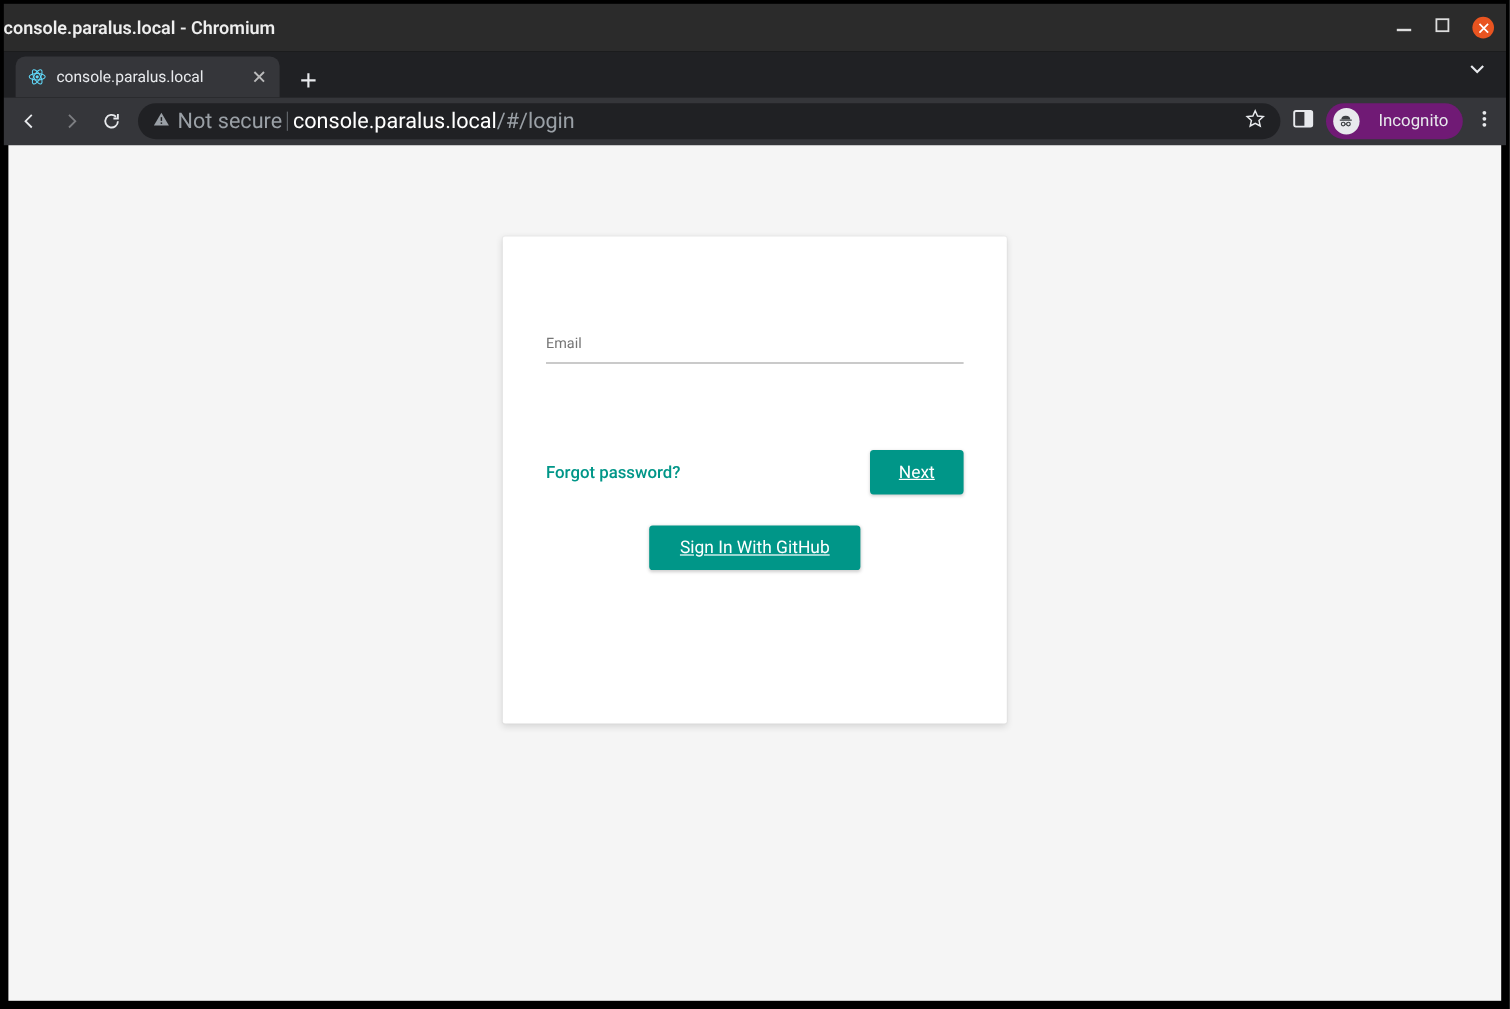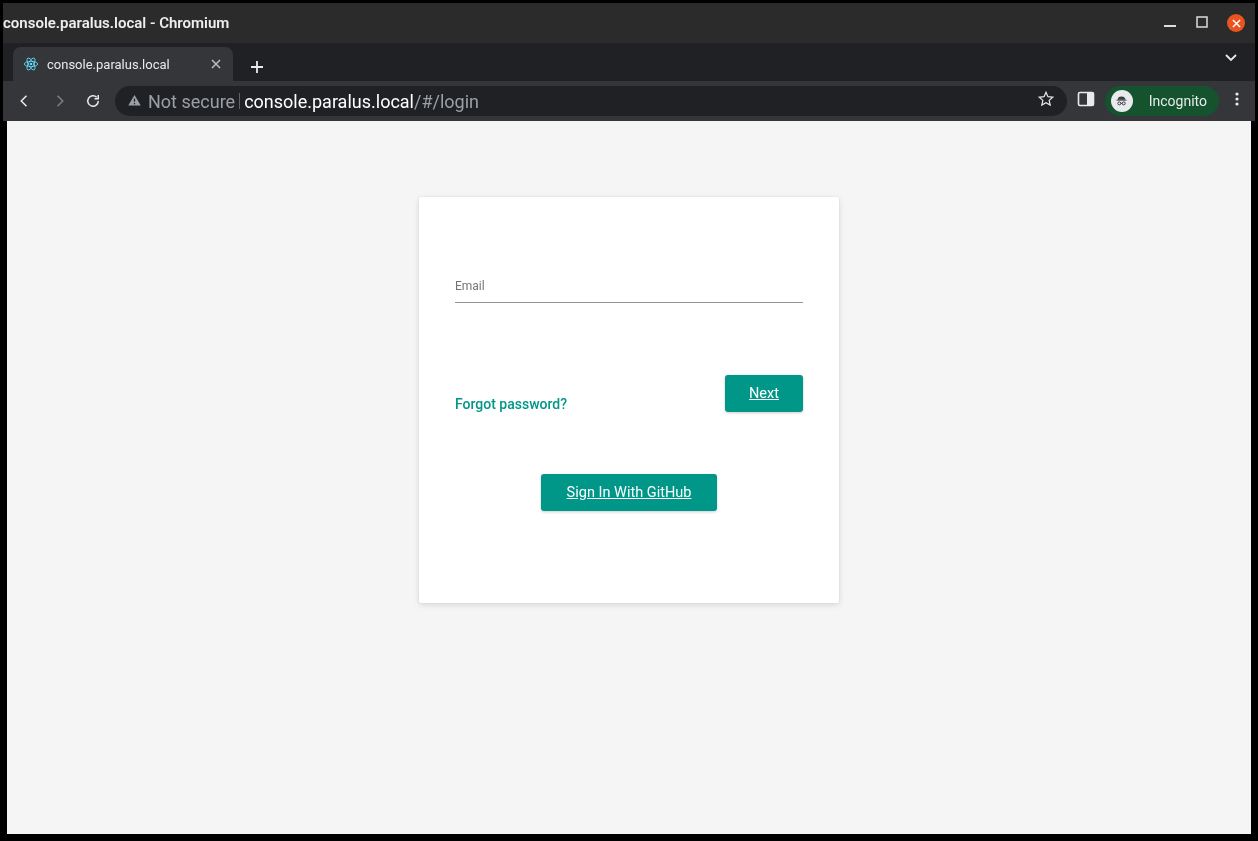--- a/index.html
+++ b/index.html
@@ -100,21 +100,21 @@
     .addr .sec-warn { display:flex; align-items:center; gap:6px; color:#9aa0a6; }
     .addr .sec-warn svg { width: 15px; height: 15px; }
     .addr .divider { width:1px; height:16px; background:#5f6368; }
     .addr .url-host { color:#fff; }
     .addr .url-path { color:#9aa0a6; }
     .addr .star { margin-left:auto; }
     .addr .star svg { width:18px; height:18px; }
     .tb-right { display:flex; align-items:center; gap:10px; color:#e8eaed; }
     .incognito-chip {
       display:flex; align-items:center; gap:16px;
-      background:#14532d; border-radius: 16px; padding:4px 12px 4px 6px;
+      background:#701a75; border-radius: 16px; padding:4px 12px 4px 6px;
       font-size: 14px; cursor:pointer;
     }
     .incognito-chip .hat {
       width:22px; height:22px; border-radius:50%; background:#e8eaed;
       display:flex; align-items:center; justify-content:center;
     }
     .panel-btn, .menu-dots { cursor:pointer; }
 
     
     .viewport {
@@ -153,21 +153,21 @@
       pointer-events: none;
     }
     .field .eye {
       margin-left: auto;
       width: 28px; height: 28px; display:flex; align-items:center; justify-content:center;
       color:#616161; cursor:pointer;
     }
     .actions {
       margin-top: 44px;
       display: flex;
-      align-items: flex-end;
+      align-items: center;
       justify-content: space-between;
     }
     .link-teal {
       color: #009688;
       font-size: 14px;
       font-weight: 500;
       text-decoration: none;
       cursor: pointer;
     }
     .btn {
@@ -181,21 +181,21 @@
       cursor: pointer;
       box-shadow: 0 1px 3px rgba(0,0,0,.2);
       font-family: inherit;
       text-decoration: underline;
     }
     .sso-row {
       margin-top: 26px;
       display: flex;
       justify-content: center;
     }
-    .btn.github { padding: 10px 26px; margin-top: 36px; }
+    .btn.github { padding: 10px 26px; }
   </style>
 </head>
 <body>
 
 <div class="window-titlebar">
   <span>console.paralus.local - Chromium</span>
   <div class="window-controls">
     <span class="wc-min">
       <svg viewBox="0 0 14 14">
           <rect x="1" y="10" width="12" height="2" fill="#ddd"></rect>

